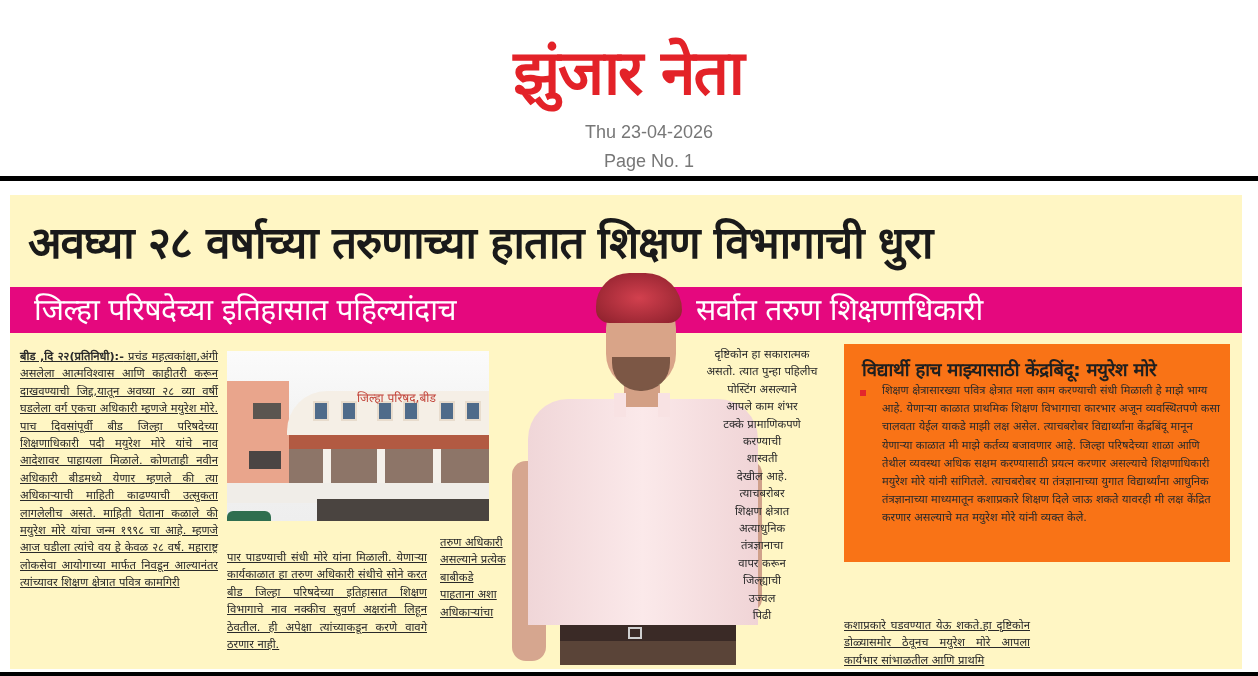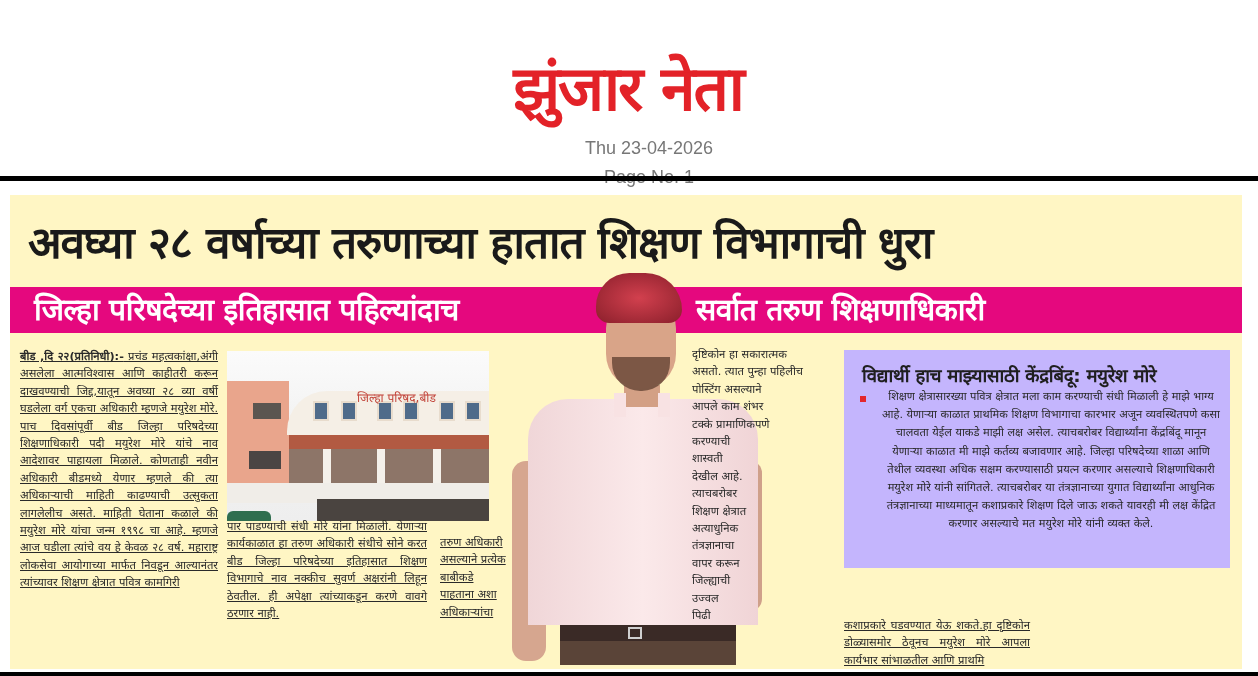--- a/index.html
+++ b/index.html
@@ -1,47 +1,47 @@
 <!DOCTYPE html>
 <html><head>
 <meta charset="utf-8">
 <style>
   * { box-sizing: border-box; margin: 0; padding: 0; }
   html, body { width: 1258px; height: 676px; overflow: hidden; background: #ffffff; }
   body { position: relative; font-family: "DejaVu Sans", sans-serif; color: #222; }
 
-  .masthead { position: absolute; left: 0; top: 16px; width: 1258px; height: 192px; text-align: center; }
+  .masthead { position: absolute; left: 0; top: 0; width: 1258px; height: 192px; text-align: center; }
   .logo { position: absolute; left: 492px; top: 30px; width: 272px; height: 86px;
           font-family: "DejaVu Sans", sans-serif; font-weight: bold; font-size: 62px; line-height: 86px;
           color: #e32228; letter-spacing: -2px; text-align: center; white-space: nowrap; }
   .edition-date { position: absolute; left: 0; width: 1298px; top: 122px; font-family: "Liberation Sans", sans-serif;
           font-size: 18px; color: #777; text-align: center; }
   .page-no { position: absolute; left: 0; width: 1298px; top: 151px; font-family: "Liberation Sans", sans-serif;
           font-size: 18px; color: #777; text-align: center; }
   .top-rule { position: absolute; left: 0; top: 176px; width: 1258px; height: 5px; background: #000; }
   .bottom-rule { position: absolute; left: 0; top: 672px; width: 1258px; height: 4px; background: #000; }
 
   .article { position: absolute; left: 10px; top: 195px; width: 1232px; height: 474px; background: #fff6c4; }
   .headline { position: absolute; left: 18px; top: 6px; width: 1200px; height: 84px;
           font-family: "DejaVu Sans", sans-serif; font-weight: bold; font-size: 44px; line-height: 84px;
           color: #1a1a1a; white-space: nowrap; letter-spacing: -1px; }
   .subhead-band { position: absolute; left: 0; top: 92px; width: 1232px; height: 46px; background: #e5087e; }
   .subhead-left { position: absolute; left: 24px; top: 0; height: 46px; line-height: 46px;
-          font-weight: bold; font-size: 30px; color: #fff; white-space: nowrap; letter-spacing: -0.5px; }
+          font-weight: normal; font-size: 30px; color: #fff; white-space: nowrap; letter-spacing: -0.5px; }
   .subhead-right { position: absolute; left: 686px; top: 0; height: 46px; line-height: 46px;
-          font-weight: bold; font-size: 30px; color: #fff; white-space: nowrap; letter-spacing: -0.5px; }
+          font-weight: normal; font-size: 30px; color: #fff; white-space: nowrap; letter-spacing: -0.5px; }
 
   .col { position: absolute; font-family: "DejaVu Sans", sans-serif; font-size: 11.3px; line-height: 17.4px; color: #2a2a2a; }
   .col p { text-align: justify; text-decoration: underline; }
   .col1 { left: 10px; top: 153px; width: 198px; }
   .col1 .lead { font-weight: bold; }
-  .col2 { left: 217px; top: 323px; width: 200px; }
+  .col2 { left: 217px; top: 354px; width: 200px; }
   .col3 { left: 430px; top: 339px; width: 70px; }
   .col3 p { text-align: left; }
-  .col4 { left: 682px; top: 151px; width: 140px; text-align: left; }
+  .col4 { left: 682px; top: 151px; width: 140px; text-align: center; }
   .col4 .l { display: block; white-space: nowrap; }
 
   .building-photo { position: absolute; left: 217px; top: 156px; width: 262px; height: 170px; overflow: hidden;
           background: linear-gradient(#fbfbfb 0%, #f3f3f3 40%, #eee 100%); }
   .bld-wing { position: absolute; left: 0; top: 30px; width: 62px; height: 120px; background: #e9a58c; }
   .bld-wing-win1 { position: absolute; left: 26px; top: 52px; width: 28px; height: 16px; background: #5b5550; }
   .bld-wing-win2 { position: absolute; left: 22px; top: 100px; width: 32px; height: 18px; background: #4b4544; }
   .bld-upper { position: absolute; left: 60px; top: 40px; width: 210px; height: 44px; background: #f5efe6; border-radius: 40px 0 0 0; }
   .bld-band { position: absolute; left: 62px; top: 84px; width: 210px; height: 14px; background: #b25a42; }
   .bld-ground { position: absolute; left: 62px; top: 98px; width: 210px; height: 34px; background: #8d7568; }
@@ -58,24 +58,24 @@
   .beard { position: absolute; left: 104px; top: 92px; width: 58px; height: 34px; background: #6b4a3a; border-radius: 0 0 28px 28px; opacity: 0.85; }
   .neck { position: absolute; left: 116px; top: 120px; width: 36px; height: 22px; background: #d3a085; }
   .shirt { position: absolute; left: 20px; top: 134px; width: 230px; height: 226px; background: linear-gradient(90deg, #f0d6d8, #fbe9ea 50%, #f0d4d6); border-radius: 40px 40px 0 0; }
   .collar { position: absolute; left: 106px; top: 128px; width: 56px; height: 24px; border-left: 12px solid #f8e2e3; border-right: 12px solid #f8e2e3; }
   .belt { position: absolute; left: 52px; top: 360px; width: 176px; height: 16px; background: #3a2a26; }
   .buckle { position: absolute; left: 120px; top: 362px; width: 14px; height: 12px; border: 2px solid #cfcfcf; }
   .trousers { position: absolute; left: 52px; top: 376px; width: 176px; height: 24px; background: #5a4438; }
   .arm-l { position: absolute; left: 4px; top: 196px; width: 34px; height: 200px; background: #d6a68f; border-radius: 14px; }
   .arm-r { position: absolute; left: 230px; top: 196px; width: 24px; height: 150px; background: #cfa08a; border-radius: 12px; }
 
-  .sidebar-box { position: absolute; left: 834px; top: 155px; width: 386px; height: 218px; background: #c4b5fd; }
+  .sidebar-box { position: absolute; left: 834px; top: 149px; width: 386px; height: 218px; background: #f97316; }
   .sidebar-title { position: absolute; left: 18px; top: 12px; font-weight: bold; font-size: 18.5px; color: #1f1f1f; white-space: nowrap; letter-spacing: -0.3px; }
   .sidebar-bullet { position: absolute; left: 16px; top: 46px; width: 6px; height: 6px; background: #e3262c; }
-  .sidebar-body { position: absolute; left: 38px; top: 38px; width: 338px; font-size: 11.2px; line-height: 18.2px; color: #2a2a2a; text-align: center; }
+  .sidebar-body { position: absolute; left: 38px; top: 38px; width: 338px; font-size: 11.2px; line-height: 18.2px; color: #2a2a2a; }
 
   .col5 { left: 834px; top: 398px; width: 186px; margin-top: 24px; }
   .col6 { left: 1040px; top: 398px; width: 186px; }
   .page-ref-bullet { display: inline-block; width: 6px; height: 6px; background: #e3262c; margin: 0 2px 0 2px; vertical-align: middle; }
   .page-ref { font-weight: bold; }
 </style>
 </head>
 <body>
 
 <div class="masthead">

